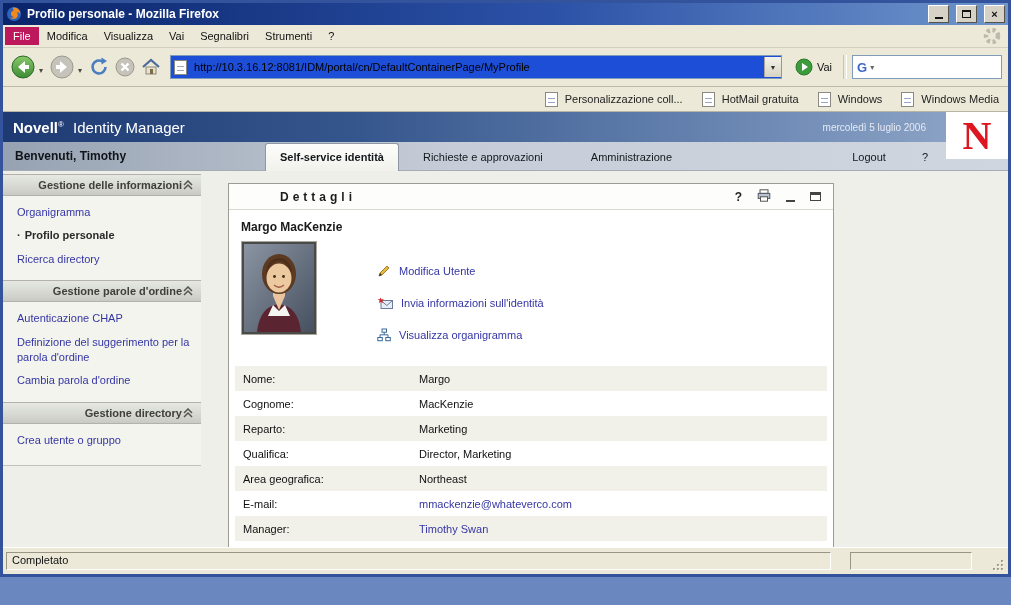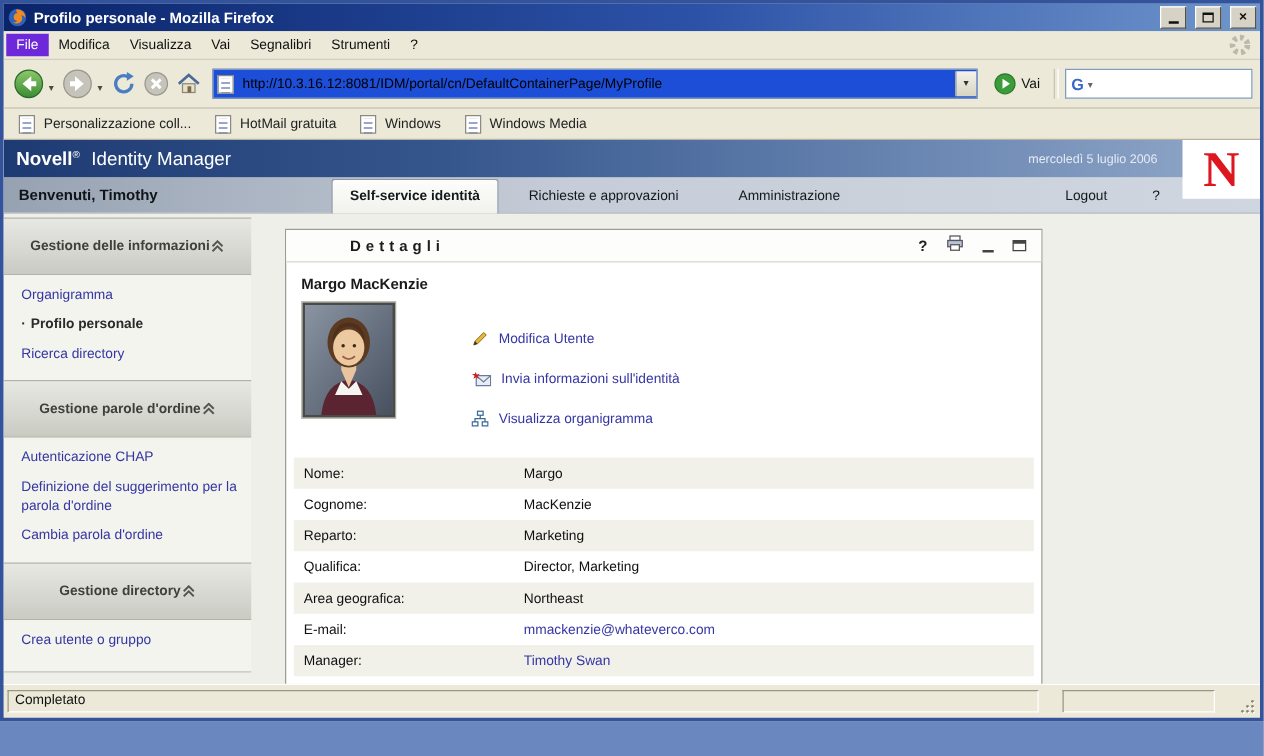--- a/index.html
+++ b/index.html
@@ -10,40 +10,40 @@
   .titlebar{height:22px;flex:0 0 22px;background:linear-gradient(90deg,#0a246a 0%,#2c52a8 55%,#7096cc 100%);display:flex;align-items:center;padding:0 3px;gap:5px;}
   .ff-icon{width:16px;height:16px;display:inline-flex;}
   .title-text{color:#fff;font-weight:bold;font-size:12px;flex:1;white-space:nowrap;overflow:hidden;}
   .tb-btn{width:19px;height:16px;background:#d6d2c6;border:1px solid;border-color:#ffffff #55524a #55524a #ffffff;display:flex;align-items:center;justify-content:center;margin-left:2px;font-size:11px;font-weight:bold;color:#111;line-height:1;cursor:pointer;}
   .glyph-min{width:8px;height:2px;background:#111;margin-top:8px;}
   .glyph-max{width:9px;height:8px;border:1px solid #111;border-top-width:2px;box-sizing:border-box;}
 
   
   .menubar{height:22px;flex:0 0 22px;display:flex;align-items:center;padding:0 2px;font-size:11px;background:#ece9d8;border-bottom:1px solid #d2cec0;}
   .menu-item{padding:3px 8px;color:#111;cursor:pointer;}
-  .menu-item.selected{background:#6d28d9;color:#fff;}
+  .menu-item.selected{background:#be185d;color:#fff;}
   .mb-spacer{flex:1;}
   .throbber{width:20px;height:20px;margin-right:4px;display:inline-flex;}
 
   
   .navbar{height:38px;flex:0 0 38px;display:flex;align-items:center;padding:0 6px;background:#ece9d8;border-bottom:1px solid #bdb9a8;gap:2px;}
   .nav-btn{display:inline-flex;align-items:center;justify-content:center;cursor:pointer;padding:1px;}
   .drop-caret{font-size:8px;color:#4a4a42;margin:6px 3px 0 0;cursor:pointer;}
   .urlbar{flex:1;height:22px;background:#1d4ed8;border:1px solid #7f9db9;display:flex;align-items:center;margin:0 5px;min-width:0;}
   .url-text{flex:1;font-size:11px;color:#000;padding-left:4px;white-space:nowrap;overflow:hidden;}
   .url-drop{width:16px;height:20px;background:linear-gradient(#f4f2ea,#d8d4c4);border-left:1px solid #aaa69a;display:flex;align-items:center;justify-content:center;font-size:7px;color:#333;cursor:pointer;}
   .pagemini{width:11px;height:13px;background:#fff;border:1px solid #8a8a82;margin:0 3px;background-image:repeating-linear-gradient(180deg,transparent 0 3px,#9aa6c8 3px 4px);background-size:7px 100%;background-position:2px 2px;background-repeat:no-repeat;flex:0 0 auto;}
   .go-btn{display:flex;align-items:center;gap:4px;font-size:11px;color:#111;padding:0 6px;cursor:pointer;}
   .nav-sep{width:2px;height:24px;border-left:1px solid #c8c4b4;border-right:1px solid #fff;margin:0 3px;}
   .searchbox{width:140px;height:22px;background:#fff;border:1px solid #7f9db9;display:flex;align-items:center;padding:0 4px;gap:3px;flex:0 0 auto;cursor:text;}
   .g-logo{font-size:13px;font-weight:bold;color:#3b68c8;}
   .s-caret{font-size:8px;color:#666;cursor:pointer;}
 
   
-  .bookmarksbar{height:24px;flex:0 0 24px;display:flex;align-items:center;gap:16px;padding:0 9px;background:#ece9d8;border-bottom:1px solid #b8b4a4;font-size:11px;color:#222;}
+  .bookmarksbar{height:24px;flex:0 0 24px;display:flex;align-items:center;gap:16px;padding:0 9px;background:#ece9d8;border-bottom:1px solid #b8b4a4;font-size:11px;color:#222;justify-content:flex-end;}
   .bm{display:flex;align-items:center;gap:4px;cursor:pointer;}
 
   
   .viewport{flex:1;position:relative;background:#edefe8;overflow:hidden;}
   .novell-header{height:30px;background:linear-gradient(90deg,#1e3a72 0%,#35568d 35%,#6d89b4 75%,#93a9c9 100%);display:flex;align-items:center;padding:0 10px;color:#fff;}
   .brand{font-size:15px;flex:1;white-space:nowrap;}
   .brand b{font-weight:bold;}
   .brand sup{font-size:8px;}
   .brand .product{margin-left:5px;font-weight:normal;}
   .hdr-date{font-size:10px;color:#e4eaf4;padding-right:72px;}
@@ -55,21 +55,21 @@
   .tabs{display:flex;align-items:flex-end;height:28px;}
   .tab{padding:0 24px;line-height:26px;font-size:11px;color:#14181c;cursor:pointer;white-space:nowrap;}
   .tab.active{background:linear-gradient(#fdfdfb,#f1f2ec);border:1px solid #8e98a4;border-bottom:none;border-radius:3px 3px 0 0;font-weight:bold;line-height:27px;margin-bottom:-1px;padding:0 14px;}
   .top-links{margin-left:auto;display:flex;gap:36px;padding:0 80px 7px 0;font-size:11px;color:#14181c;}
   .top-links span{cursor:pointer;}
 
   .content{position:relative;height:calc(100% - 58px);background:#edefe8;}
 
   
   .sidebar{position:absolute;left:0;top:3px;width:198px;background:#f3f4ed;border-bottom:1px solid #c2c2ba;padding-bottom:4px;}
-  .sb-header{height:20px;background:linear-gradient(180deg,#e7e8e3,#c9cbc3);border-top:1px solid #b2b2aa;border-bottom:1px solid #b2b2aa;display:flex;justify-content:center;align-items:center;padding:12px 7px;font-size:11px;font-weight:bold;color:#40403a;cursor:pointer;}
+  .sb-header{height:20px;background:linear-gradient(180deg,#e7e8e3,#c9cbc3);border-top:1px solid #b2b2aa;border-bottom:1px solid #b2b2aa;display:flex;justify-content:flex-end;align-items:center;padding:0 7px;font-size:11px;font-weight:bold;color:#40403a;cursor:pointer;}
   .sb-items{padding:5px 0 9px;}
   .sb-item{padding:4px 8px 4px 14px;font-size:11px;color:#3536a4;line-height:1.4;cursor:pointer;}
   .sb-item.current{color:#2a2a2a;font-weight:bold;}
   .bullet{margin-right:4px;}
 
   
   .panel{position:absolute;left:225px;top:12px;width:606px;height:372px;background:#fff;border:1px solid #9c9c94;box-sizing:border-box;}
   .panel-header{height:25px;display:flex;align-items:center;padding:0 12px;border-bottom:1px solid #d8d8d0;background:#fdfdfb;}
   .panel-title{font-size:12px;font-weight:bold;letter-spacing:4px;color:#1c1c1c;padding-left:39px;}
   .panel-icons{margin-left:auto;display:flex;align-items:center;gap:15px;color:#333;}

